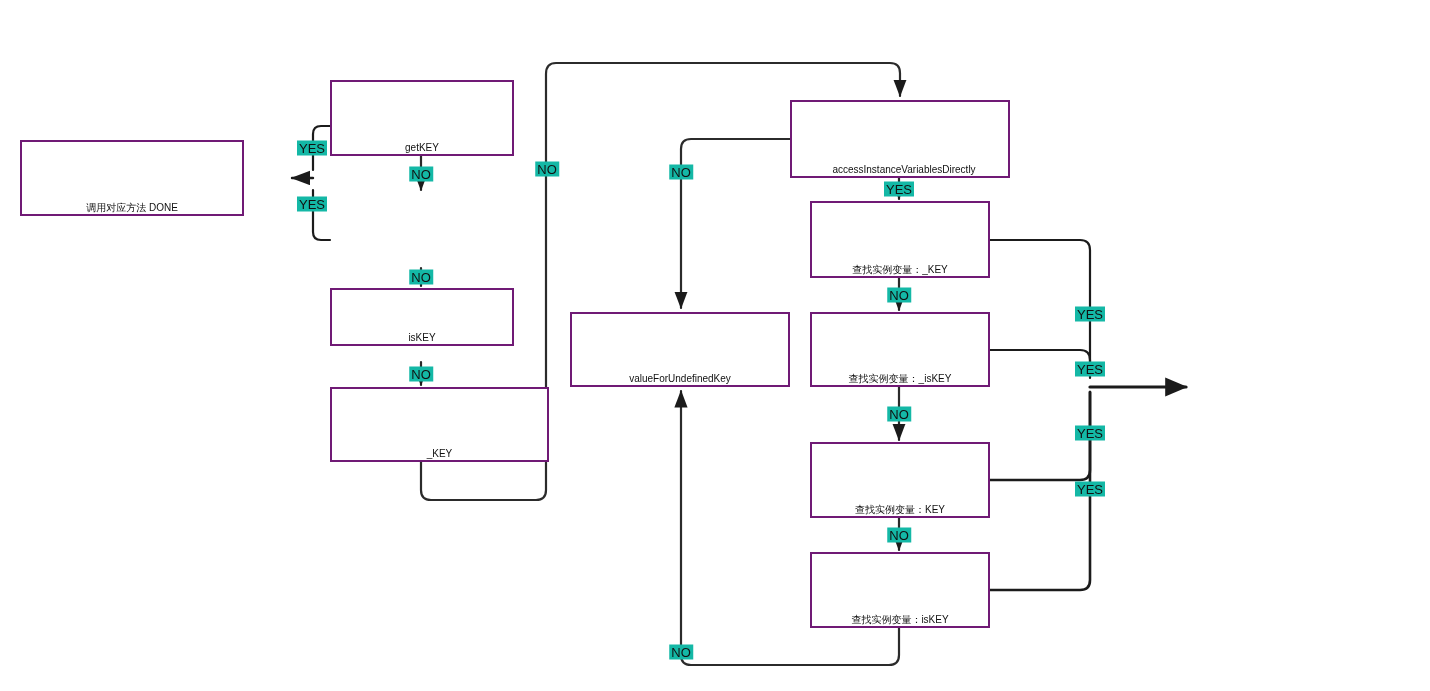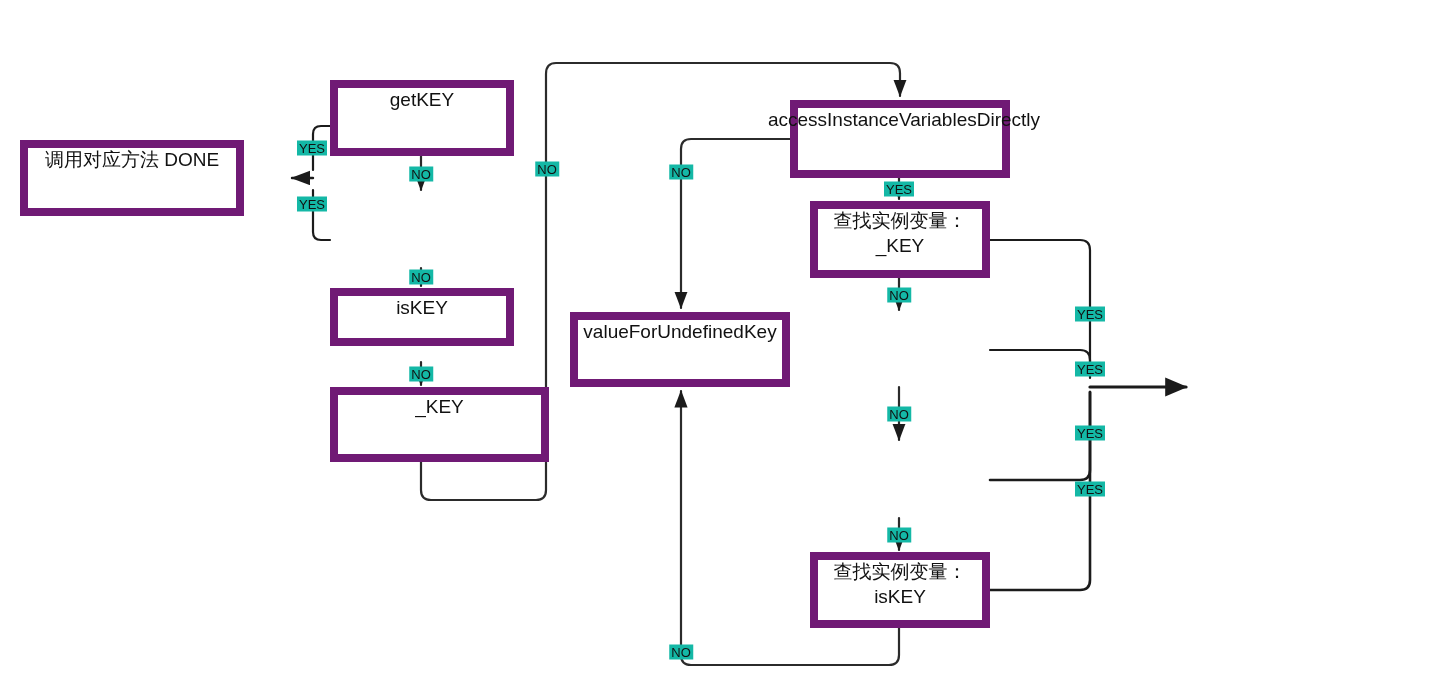--- a/index.html
+++ b/index.html
@@ -20,27 +20,27 @@
   svg.edges {
     position: absolute;
     left: 0;
     top: 0;
     width: 1430px;
     height: 691px;
   }
   .node {
     position: absolute;
     box-sizing: border-box;
-    border: 8px solid #701a75;
+    border: 2px solid #701a75;
     background: #ffffff;
     display: flex;
-    align-items: flex-start;
+    align-items: flex-end;
     justify-content: center;
     text-align: center;
-    font-size: 19px;
+    font-size: 10px;
     color: #111111;
     line-height: 1.3;
     z-index: 2;
   }
   .edge-label {
     position: absolute;
     font-size: 13px;
     color: #111111;
     background: #14b8a6;
     padding: 0 2px;
@@ -118,21 +118,27 @@
   </div>
 
   <div class="node" style="left:790px; top:100px; width:220px; height:78px;padding-left:8px;">
     <span>accessInstanceVariablesDirectly</span>
   </div>
 
   <div class="node" style="left:810px; top:201px; width:180px; height:77px;">
     <span>查找实例变量：_KEY</span>
   </div>
 
+  <div class="node" style="left:810px; top:312px; width:180px; height:75px;">
+    <span>查找实例变量：_isKEY</span>
+  </div>
 
+  <div class="node" style="left:810px; top:442px; width:180px; height:76px;">
+    <span>查找实例变量：KEY</span>
+  </div>
 
   <div class="node" style="left:810px; top:552px; width:180px; height:76px;">
     <span>查找实例变量：isKEY</span>
   </div>
 
   <div class="node" style="left:570px; top:312px; width:220px; height:75px;">
     <span>valueForUndefinedKey</span>
   </div>
 
 

